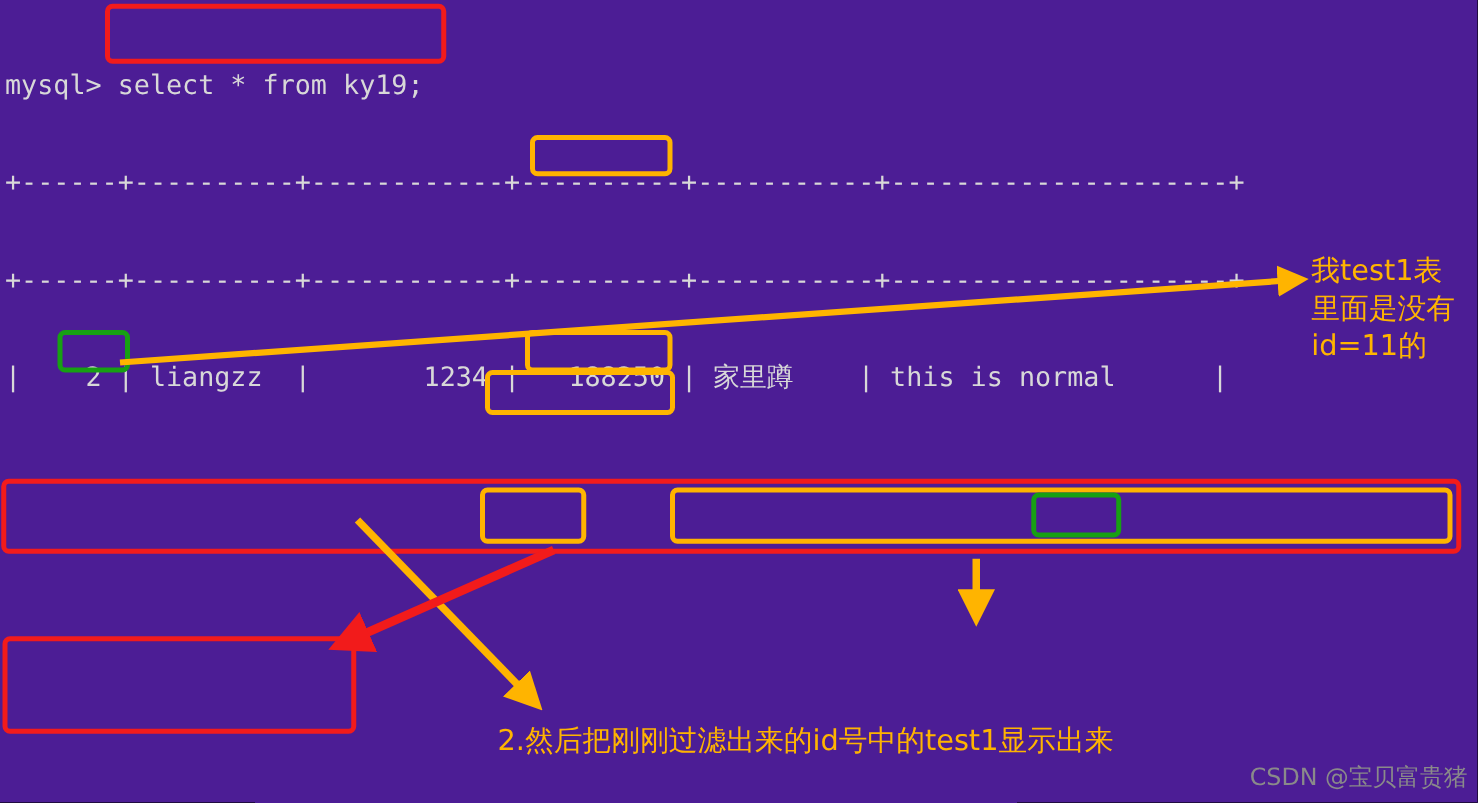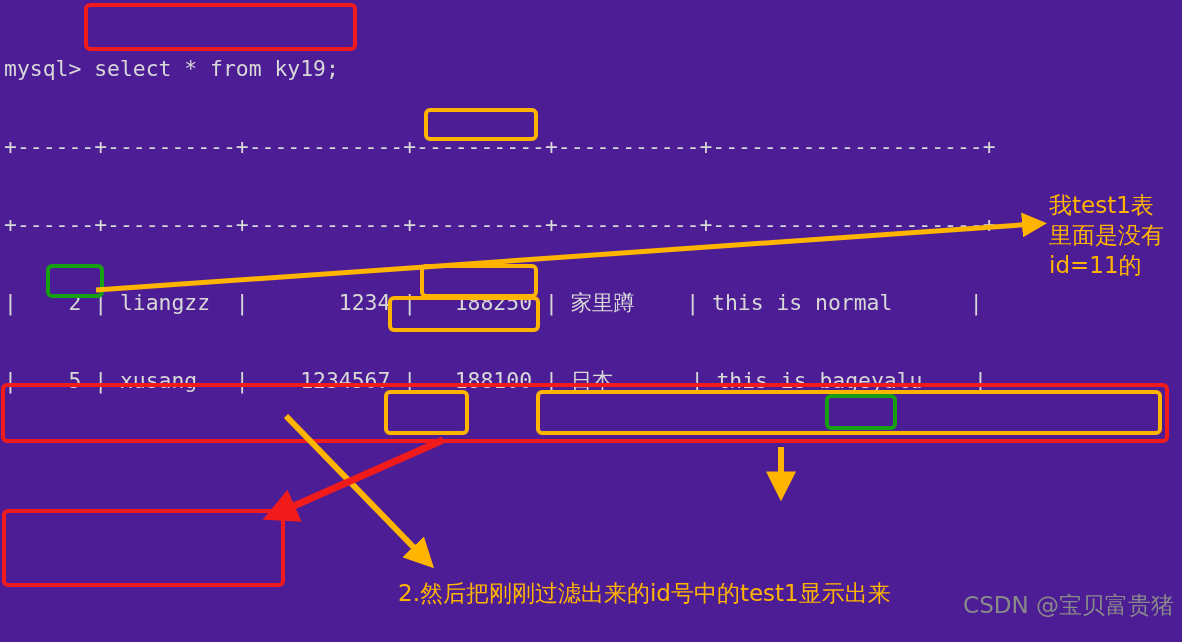--- a/index.html
+++ b/index.html
@@ -53,24 +53,24 @@
     line-height: 27px;
     white-space: pre-line;
     z-index: 6;
   }
   .anno.big { font-size: 23px; line-height: 30px; }
 
   
   .watermark {
     position: absolute;
     right: 8px;
-    bottom: 21px;
+    bottom: 7px;
     color: #8a8a8a;
     font-family: "DejaVu Sans", "Liberation Sans", sans-serif;
-    font-size: 23px;
+    font-size: 19px;
     z-index: 7;
   }
   
   #overlay {
     position: absolute;
     left: 0; top: 0;
     width: 1182px; height: 642px;
     z-index: 5;
     pointer-events: none;
   }
@@ -78,21 +78,20 @@
 </head>
 <body>
 
 <div id="screen">
 
   <div class="term">
     <span class="ln">mysql&gt; select * from ky19;</span>
     <span class="ln">+------+----------+------------+----------+-----------+---------------------+</span>
     <span class="ln">+------+----------+------------+----------+-----------+---------------------+</span>
     <span class="ln"><span>|    2 | liangzz  |       1234 |   188250 | 家里蹲    | this is normal      |</span></span>
-    <span class="ln"><span>|    5 | xusang   |    1234567 |   188100 | 日本      | this is bageyalu    |</span></span>
     
     
     
     
     
     
     
     
     
     
@@ -129,21 +128,21 @@
 
     <path d="M96,290 L1035,224" stroke="#ffb400" stroke-width="5" fill="none" marker-end="url(#arrow-orange)"></path>
 
     <path d="M286,416 L424,558" stroke="#ffb400" stroke-width="6" fill="none" marker-end="url(#arrow-orange)"></path>
 
     <path d="M443,440 L278,513" stroke="#f21b1b" stroke-width="7" fill="none" marker-end="url(#arrow-red)"></path>
 
     <path d="M781,447 L781,487" stroke="#ffb400" stroke-width="6" fill="none" marker-end="url(#arrow-orange)"></path>
   </svg>
 
-  <div class="anno big" style="left:1049px; top:190px;">我test1表
+  <div class="anno big" style="left:1049px; top:202px;">我test1表
 里面是没有
 id=11的</div>
 
 
   <div class="anno big" style="left:398px; top:578px;text-align:center;">2.然后把刚刚过滤出来的id号中的test1显示出来</div>
 
   <div class="watermark">CSDN @宝贝富贵猪</div>
 
 </div>
 

